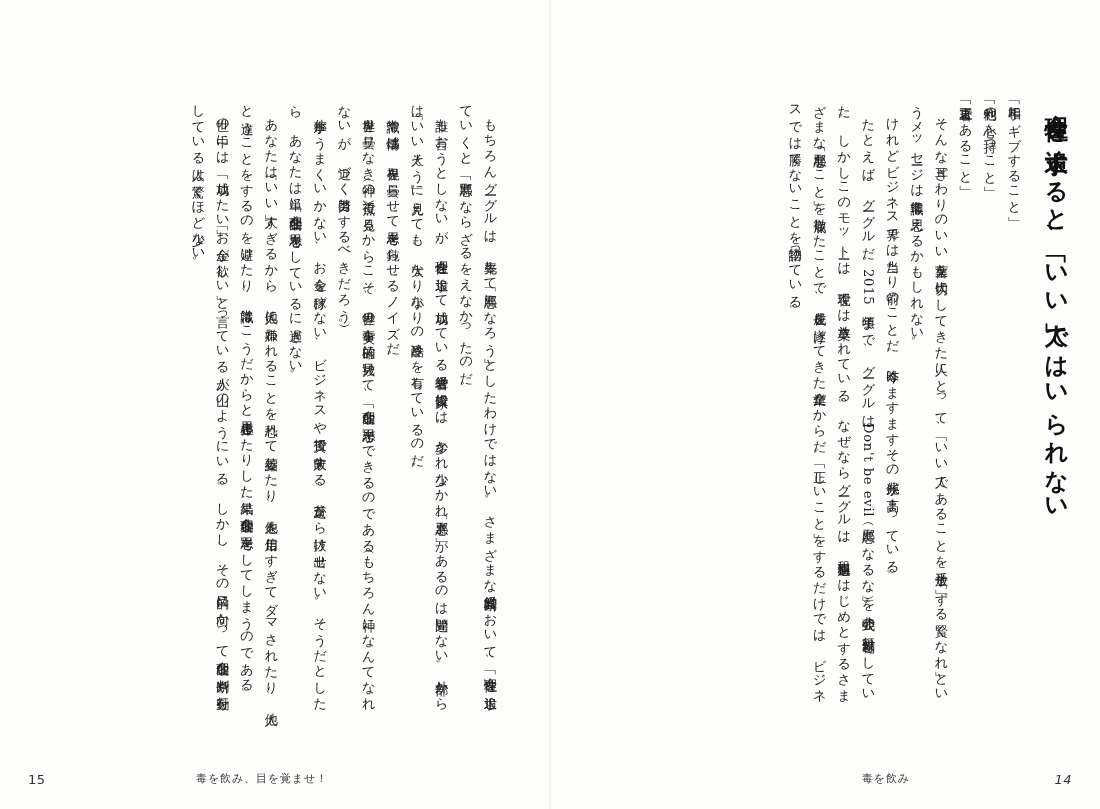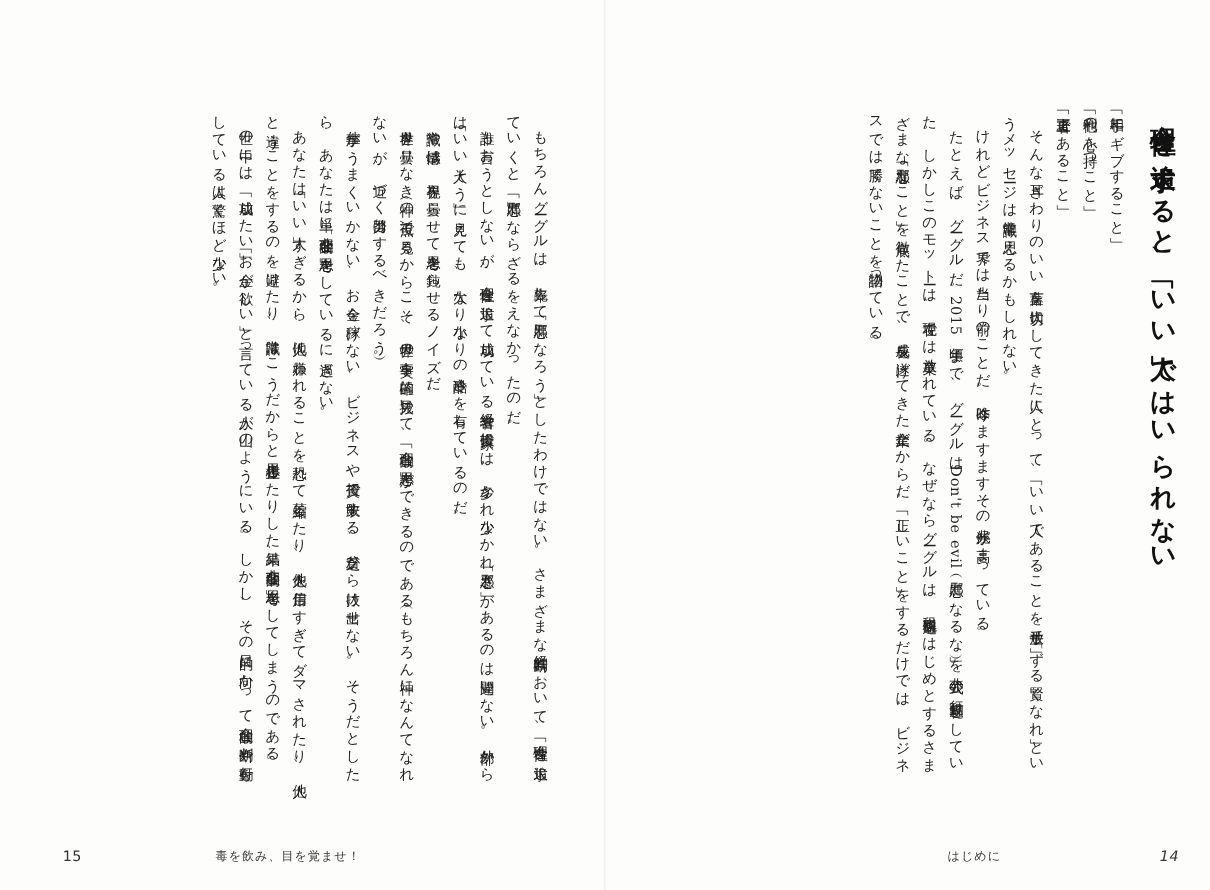--- a/index.html
+++ b/index.html
@@ -95,21 +95,20 @@
   .para.noindent { text-indent: 0; }
 
   
   .folio {
     position: absolute;
     bottom: 22px;
     font-family: "DejaVu Sans", "Liberation Sans", sans-serif;
     font-size: 13px;
     color: #333;
     letter-spacing: 0.04em;
-    margin-left: 29px;
   }
   .folio-left  { left: 28px; }
   .folio-right { right: 28px; font-style: italic; }
 
   .runhead {
     position: absolute;
     bottom: 23px;
     font-family: Liberation Serif, serif;
     font-size: 11px;
     color: #3a3a3a;
@@ -134,21 +133,21 @@
       <p class="para noindent">「相手にギブすること」</p>
       <p class="para noindent">「利他の心を持つこと」</p>
       <p class="para noindent">「正直者であること」</p>
 
       <p class="para">そんな耳ざわりのいい言葉を大切にしてきた人にとって、「いい人であることを手放せ」「ずる賢くなれ」というメッセージは非常識に思えるかもしれない。</p>
       <p class="para">けれどビジネス界では当たり前のことだ。昨今はますますその兆候が高まっている。</p>
       <p class="para">たとえば、グーグルだ。2015年頃まで、グーグルは「Don't be evil（邪悪になるな）」を非公式の行動規範としていた。しかしこのモットーは、現在では放棄されている。なぜならグーグルは、租税回避をはじめとするさまざまな「邪悪なこと」を徹底したことで、成長を遂げてきた企業だからだ。「正しいこと」をするだけでは、ビジネスでは勝てないことを物語っている。</p>
     </div>
 
     <div class="folio folio-right">14</div>
-    <div class="runhead runhead-right">はじめに</div>
+    <div class="runhead runhead-right">毒を飲み</div>
   </div>
 
   <div class="page page-left">
 
     <div class="vcolumns l-body">
       <p class="para">もちろんグーグルは、率先して「邪悪になろう」としたわけではない。さまざまな経営判断において、「合理性」を追求していくと、「邪悪」にならざるをえなかったのだ。</p>
       <p class="para">誰も言おうとしないが、合理性を追求して成功している経営者や投資家には、多かれ少なかれ「邪悪さ」があるのは間違いない。外部からは「いい人そう」に見えても、大なり小なりの冷酷さを有しているのだ。</p>
       <p class="para">常識や感情は、視界を曇らせて思考を鈍らせるノイズだ。</p>
       <p class="para">世界を曇りなき〈神の視点〉で見るからこそ、世界の事実を的確に見抜いて、「合理的な思考」ができるのである（もちろん神になんてなれないが、近づく努力はするべきだろう）。</p>
       <p class="para">仕事がうまくいかない、お金を稼げない、ビジネスや投資で失敗する、貧乏から抜け出せない。そうだとしたら、あなたは単に「非合理的な思考」をしているに過ぎない。</p>

